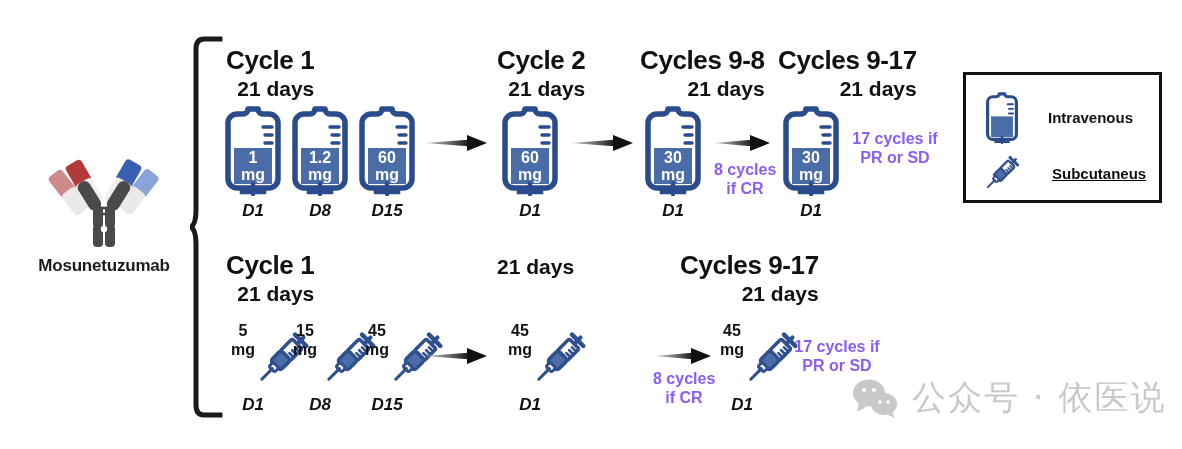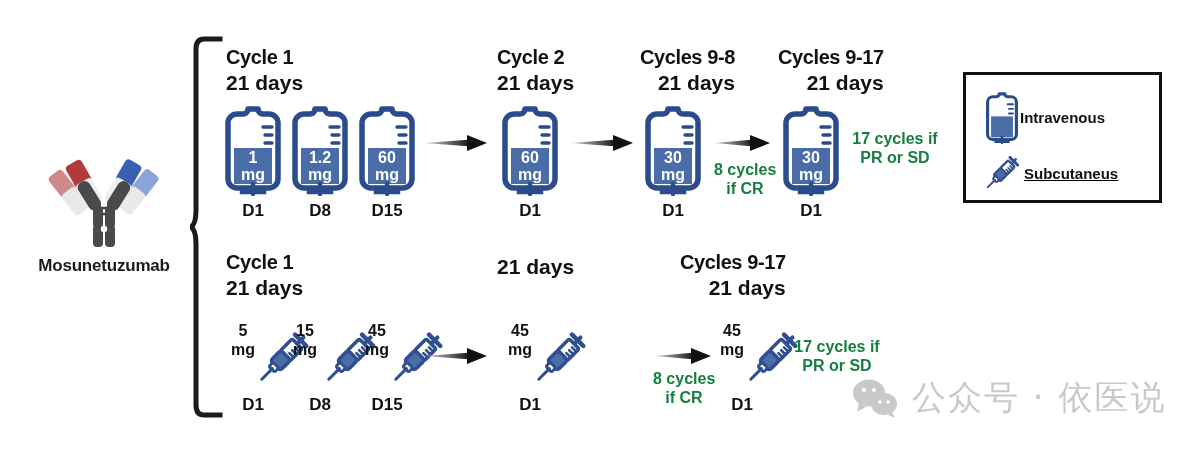--- a/index.html
+++ b/index.html
@@ -35,21 +35,21 @@
     color: #1b1b1b;
     letter-spacing: -0.2px;
   }
 
   
   #brace { left: 190px; top: 36px; }
 
   
   .cycle-heading { white-space: nowrap; }
   .cycle-title {
-    font-size: 20px;
+    font-size: 26px;
     font-weight: bold;
     color: #111111;
     letter-spacing: -0.4px;
     line-height: 1.05;
   }
   .cycle-days {
     font-size: 21px;
     font-weight: bold;
     color: #111111;
     line-height: 1.3;
@@ -57,20 +57,21 @@
     text-align: right;
   }
 
   
   .day-label {
     font-size: 17px;
     font-weight: bold;
     color: #111111;
     text-align: center;
     width: 60px;
+    font-style: italic;
   }
 
   
   .iv-dose-num, .iv-dose-unit {
     fill: #ffffff;
     font-family: "Liberation Sans", sans-serif;
     font-weight: bold;
     text-anchor: middle;
   }
 
@@ -81,21 +82,21 @@
     color: #111111;
     text-align: center;
     line-height: 1.18;
     width: 42px;
   }
 
   
   .note {
     font-size: 16px;
     font-weight: bold;
-    color: #15803d;
+    color: #8b5cf6;
     text-align: center;
     line-height: 1.2;
     white-space: nowrap;
   }
 
   
   #legend {
     left: 963px;
     top: 72px;
     width: 199px;
@@ -106,21 +107,21 @@
   }
   .legend-row {
     position: absolute;
     display: flex;
     align-items: center;
   }
   .legend-label {
     font-size: 15px;
     font-weight: bold;
     color: #111111;
-    margin-left: 0;
+    margin-left: 28px;
     white-space: nowrap;
   }
 
   
   #watermark {
     left: 852px;
     top: 375px;
     display: flex;
     align-items: center;
     opacity: 1;

